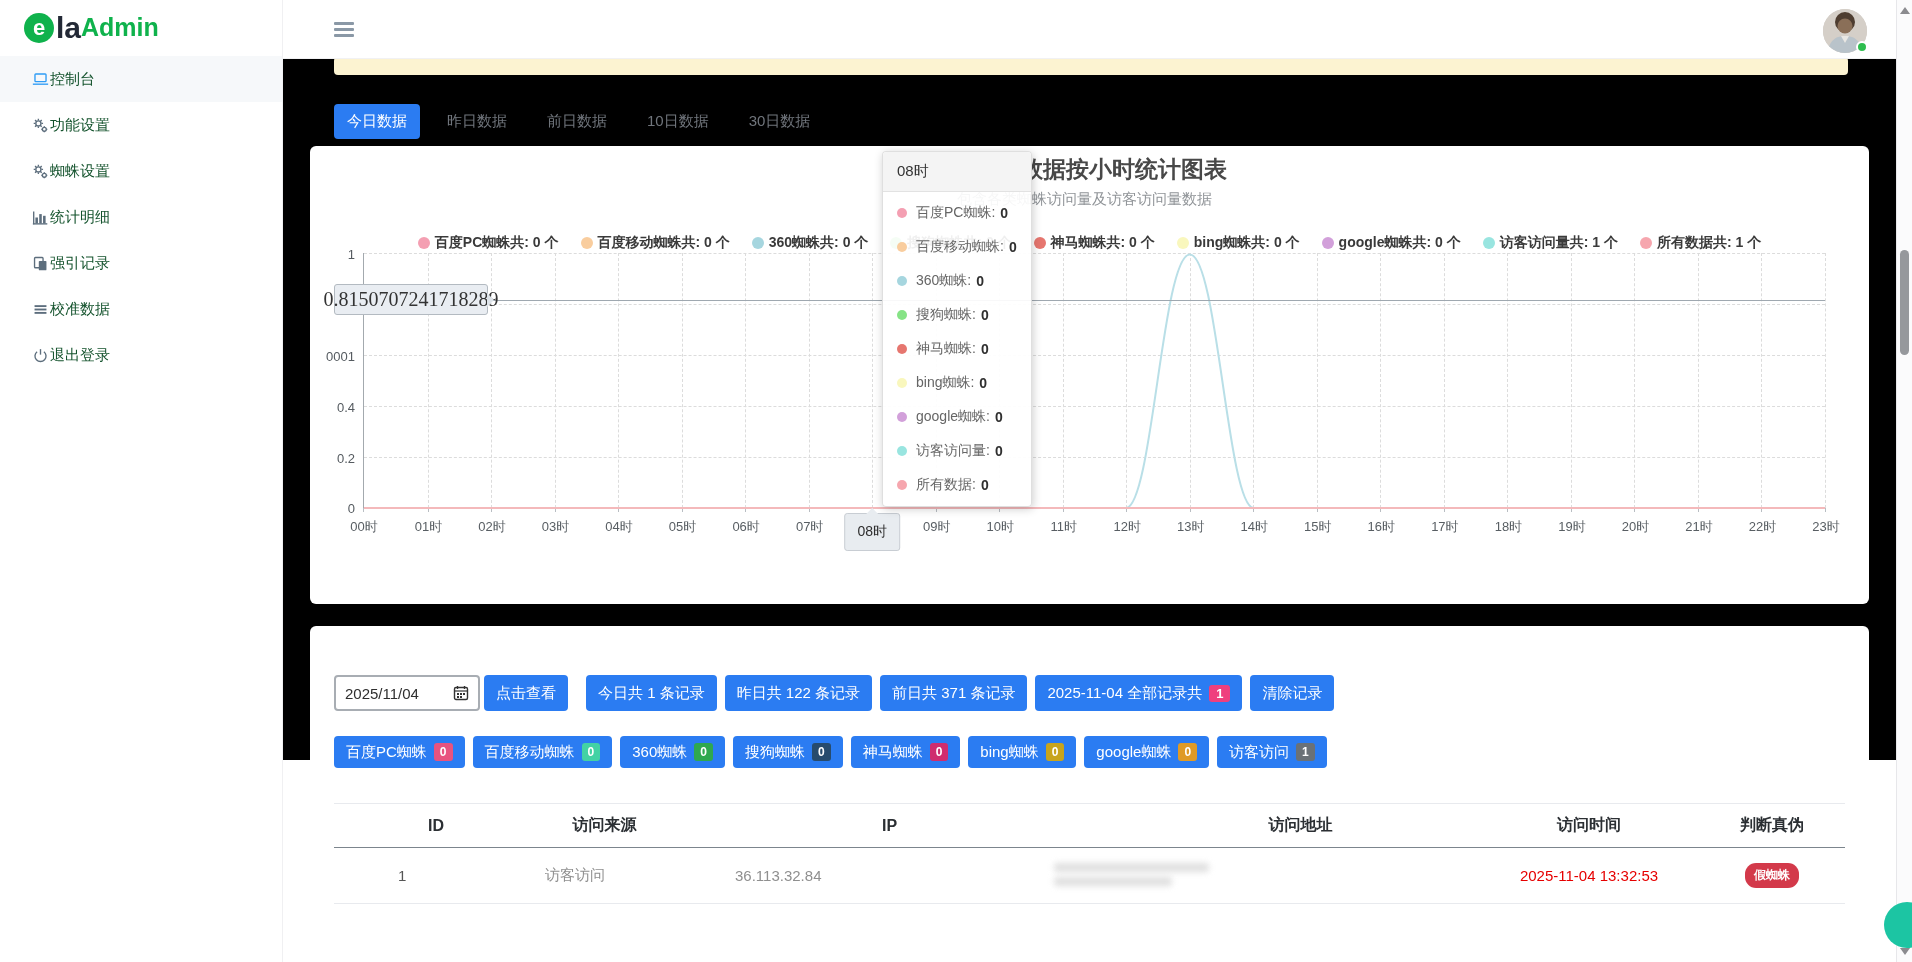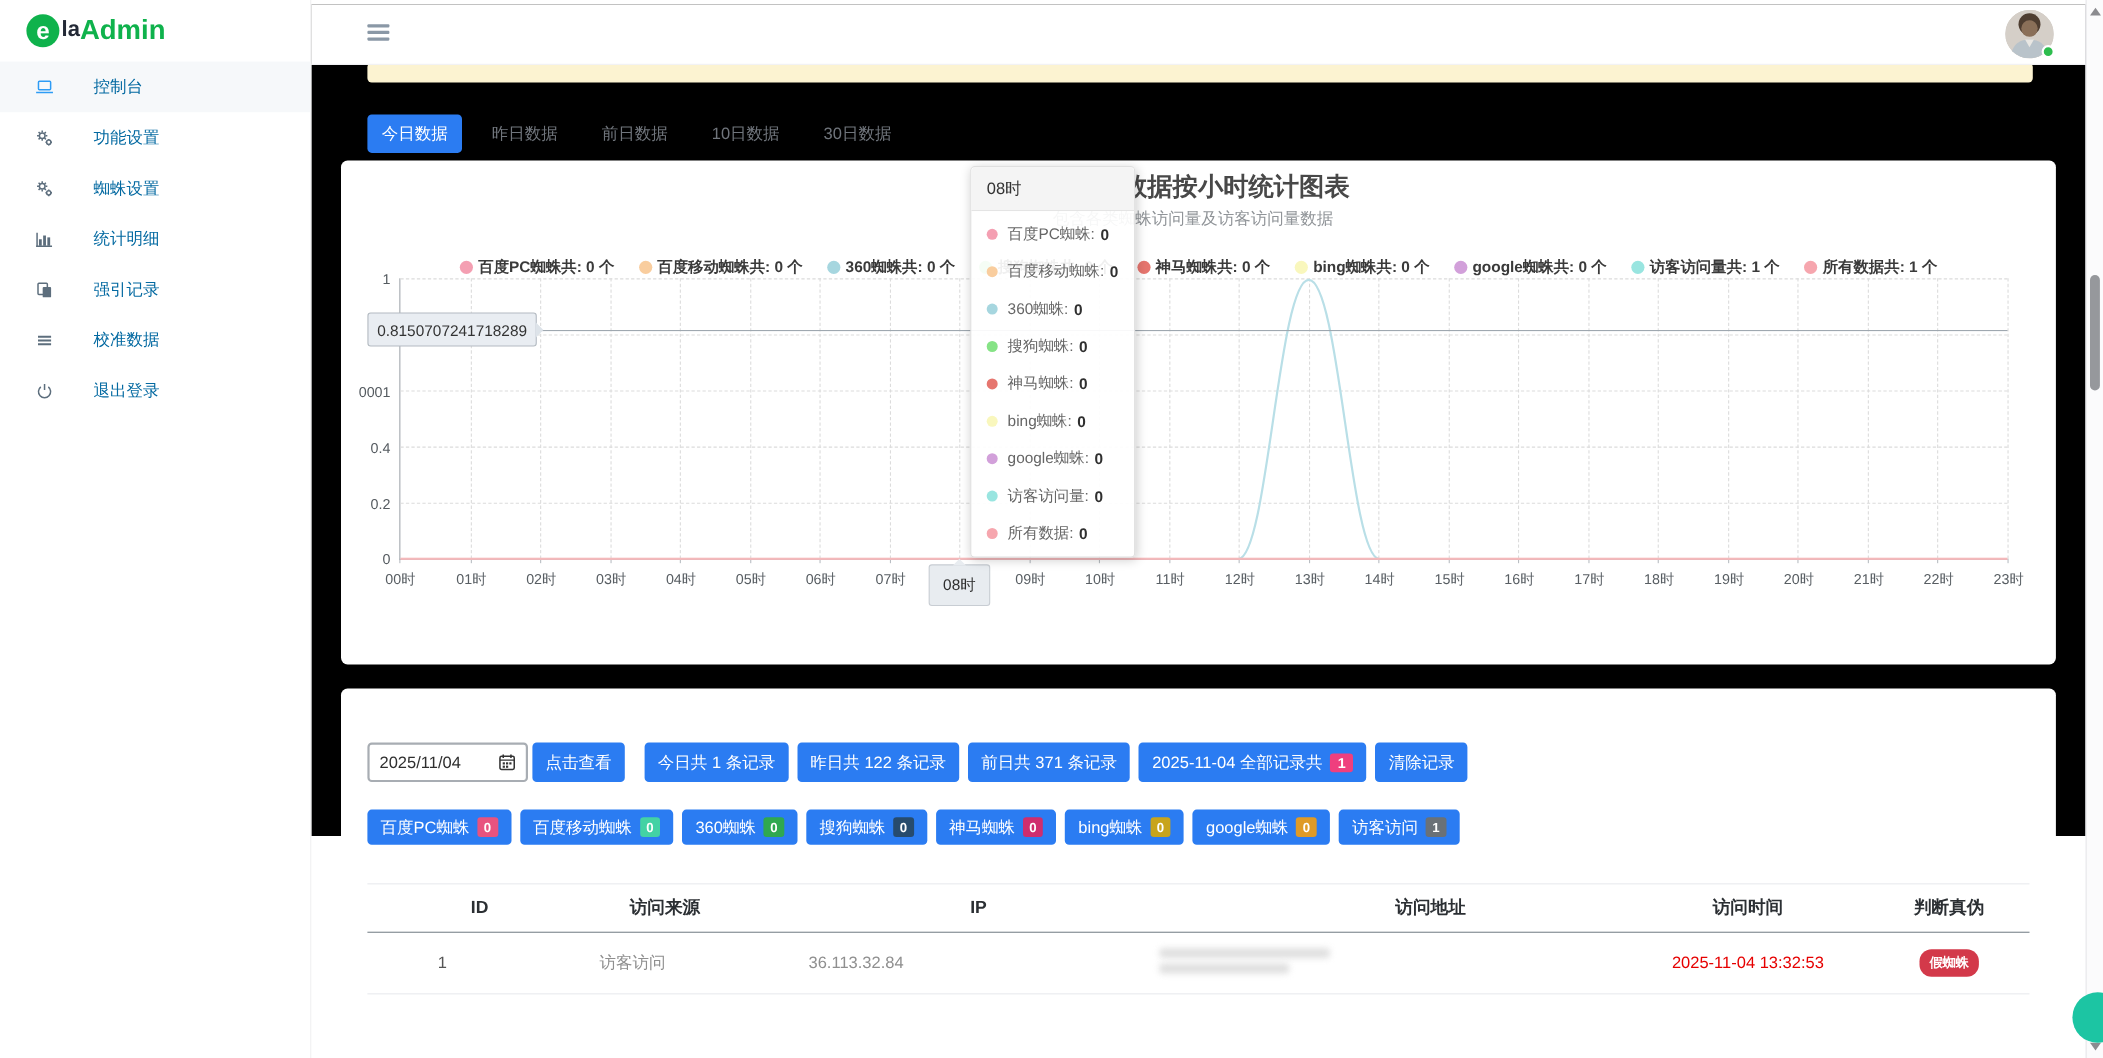--- a/index.html
+++ b/index.html
@@ -4,30 +4,30 @@
 <style>
   * { margin:0; padding:0; box-sizing:border-box; }
   html,body { width:1912px; height:962px; overflow:hidden; }
   body { font-family:"Liberation Sans","DejaVu Sans",sans-serif; background:#ffffff; }
   .page { position:relative; width:1912px; height:962px; background:#ffffff; overflow:hidden; }
 
   
   .sidebar { position:absolute; left:0; top:0; width:283px; height:962px; background:#ffffff; border-right:1px solid #f0f0f2; z-index:10; }
   .logo { height:55px; display:flex; align-items:center; padding-left:24px; }
   .logo-e { width:30px; height:30px; border-radius:50%; background:#0fb24c; color:#ffffff; font-weight:bold; font-size:22px; display:flex; align-items:center; justify-content:center; line-height:1; }
-  .logo-la { font-size:20px; font-weight:800; color:#232936; margin-left:2px; }
+  .logo-la { font-size:30px; font-weight:800; color:#232936; margin-left:2px; }
   .logo-admin { font-size:25px; font-weight:800; color:#0fb24c; }
   .nav { padding-top:1px; }
   .nav-item { height:46px; display:flex; align-items:center; padding-left:30px; cursor:pointer; }
   .nav-item.active { background:#f6f8fa; }
   .nav-icon { width:20px; height:20px; display:flex; align-items:center; justify-content:center; color:#5d6e7d; flex:none; }
   .nav-item.active .nav-icon { color:#2e9cf5; }
   .nav-icon svg { width:17px; height:17px; stroke:currentColor; fill:none; stroke-width:1.6; }
   .nav-icon svg .f { fill:currentColor; stroke:none; }
-  .nav-label { margin-left:35px; font-size:15px; color:#0369a1; }
+  .nav-label { font-size:15px; color:#14532d; }
 
   
   .main { position:absolute; left:283px; top:4px; width:1613px; height:756px; background:#000000; }
   .topbar { position:relative; height:55px; background:#ffffff; border-bottom:1px solid #f1f1f3; }
   .hamburger { position:absolute; left:51px; top:18px; width:20px; height:17px; cursor:pointer; }
   .hamburger span { display:block; height:3px; background:#8a98a6; margin-bottom:3px; border-radius:1px; }
   .avatar-wrap { position:absolute; right:29px; top:5px; width:44px; height:44px; cursor:pointer; }
   .avatar { width:44px; height:44px; border-radius:50%; overflow:hidden; background:#cfc9c2; }
   .status-dot { position:absolute; right:-1px; bottom:0; width:12px; height:12px; border-radius:50%; background:#2ebd4e; border:2px solid #ffffff; }
 
@@ -52,21 +52,21 @@
   .yrow.no-line { border-top:none; }
   .ytick { position:absolute; right:calc(100% + 9px); top:0; transform:translateY(-50%); font-size:13px; color:#555b60; white-space:nowrap; }
   .xcol { position:absolute; top:0; bottom:0; width:0; border-left:1px dashed #dcdcdc; }
   .xcols .xcol:first-child { border-left:none; }
   .xcol::after { content:''; position:absolute; left:-1px; top:100%; height:4px; border-left:1px solid #b9bec3; }
   .xlab { position:absolute; top:calc(100% + 10px); left:0; transform:translateX(-50%); font-size:13px; color:#585e63; white-space:nowrap; }
 
   .curve-svg { position:absolute; left:0; top:0; width:100%; height:100%; overflow:visible; z-index:3; }
   .allzero-line { position:absolute; left:0; right:0; bottom:-1px; height:2px; background:#f4b9bb; z-index:3; }
   .y-pointer-line { position:absolute; left:0; right:0; top:18.5%; border-top:1px solid #9fa8b0; z-index:4; }
-  .y-pointer-label { position:absolute; left:-30px; top:calc(18.5% - 16px); width:154px; height:31px; background:#e9edf2; border:1px solid #b3bac1; border-radius:3px; display:flex; align-items:center; justify-content:center; font-size:14px; color:#333; z-index:6; }
+  .y-pointer-label { position:absolute; left:-30px; top:calc(18.5% - 16px); width:154px; height:31px; background:#e9edf2; border:1px solid #b3bac1; border-radius:3px; display:flex; align-items:center; justify-content:center; font-size:20px; color:#333; z-index:6;font-family:Liberation Serif, serif; }
   .y-pointer-label::after { content:''; position:absolute; left:100%; top:50%; margin-top:-7px; border-top:7px solid transparent; border-bottom:7px solid transparent; border-left:7px solid #dde3e9; }
   .x-pointer-label { position:absolute; left:34.7826%; top:calc(100% + 5px); transform:translateX(-50%); background:#e8ecf0; border:1px solid #c8cdd3; border-radius:3px; padding:9px 12px; font-size:14px; color:#2e2e2e; z-index:6; white-space:nowrap; }
   .x-pointer-label::before { content:''; position:absolute; top:-6px; left:50%; margin-left:-6px; border-left:6px solid transparent; border-right:6px solid transparent; border-bottom:6px solid #e8ecf0; }
 
   .chart-tooltip { position:absolute; left:572px; top:5px; width:150px; background:rgba(255,255,255,0.92); border:1px solid rgba(215,215,215,0.8); border-radius:4px; box-shadow:1px 2px 10px rgba(0,0,0,0.2); z-index:30; }
   .tooltip-header { padding:10px 14px; font-size:15px; color:#333; background:rgba(243,243,243,0.95); border-bottom:1px solid #e2e2e2; border-radius:4px 4px 0 0; }
   .tooltip-rows { padding:4px 0; }
   .tooltip-row { display:flex; align-items:center; padding:8px 14px; }
   .tt-dot { width:10px; height:10px; border-radius:50%; flex:none; margin-right:9px; }
   .tt-label { font-size:14px; color:#666; white-space:nowrap; }

